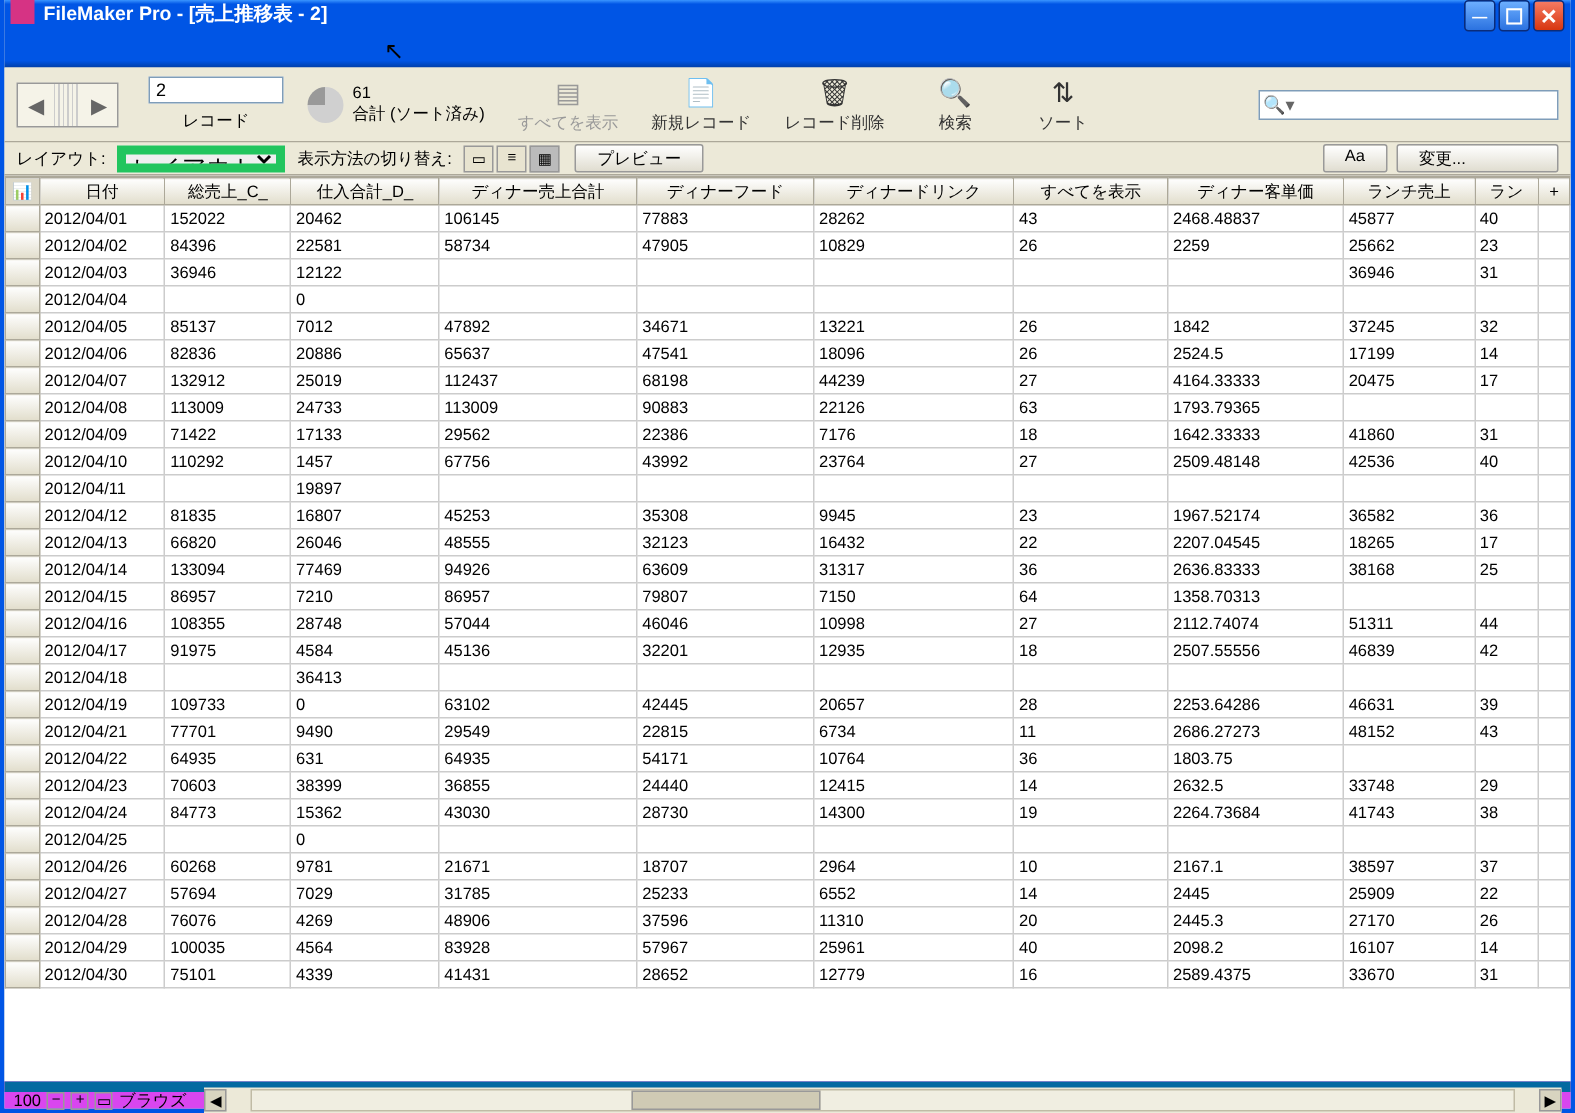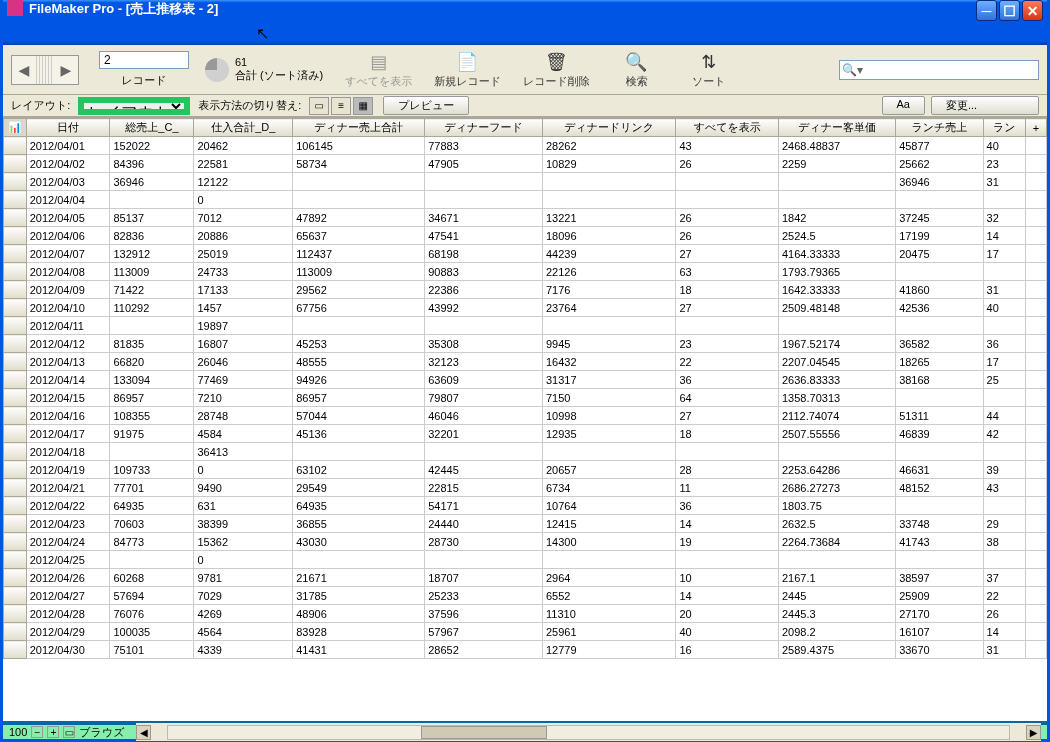--- a/index.html
+++ b/index.html
@@ -38,21 +38,21 @@
 .viewbtns .vb{width:20px;height:18px;border:1px solid #999; background:#e8e4d0; margin-right:2px; display:flex;align-items:center;justify-content:center; font-size:10px; cursor:pointer;}
 .viewbtns .vb.active{background:#bbb;}
 .smallbtn{border:1px solid #999; background:linear-gradient(#fff,#e0ddd0); padding:1px 14px; font-size:11px; border-radius:2px; cursor:pointer;}
 .layoutbar .right{margin-left:auto; display:flex; gap:6px;}
 .tablewrap{flex:1; background:white; overflow:auto; border-top:1px solid #aca899;}
 table{border-collapse:collapse; font-size:11px; width:100%;}
 th{background:linear-gradient(#fefefe,#e1ddcb); border:1px solid #aca899; height:18px; font-weight:normal; padding:0 4px; text-align:center; white-space:nowrap; position:sticky; top:0;}
 th.corner{width:12px; background:#dcd8c8;}
 td.rh{background:linear-gradient(#fefefe,#e1ddcb); border:1px solid #aca899; width:12px;}
 td{border:1px solid #ccc; height:18px; padding:0 3px; white-space:nowrap;}
-.statusbar{height:18px; background:#86efac; border-top:4px solid #0369a1; display:flex; align-items:center; padding:0 6px; font-size:11px; gap:4px;}
+.statusbar{height:18px; background:#d946ef; border-top:7px solid #0369a1; display:flex; align-items:center; padding:0 6px; font-size:11px; gap:4px;}
 .statusbar .sq{width:12px;height:12px;border:1px solid #999;display:flex;align-items:center;justify-content:center;font-size:10px;cursor:pointer;}
 .hscroll{height:18px; background:#ece9d8; border-top:1px solid #aca899; display:flex; align-items:center;}
 .hscroll .track{flex:1; height:15px; background:#f0eee1; border:1px solid #c0bba5; position:relative; margin:0 16px;}
 .hscroll .arrow{width:15px;height:15px; background:#d8d4c0; border:1px solid #999; display:flex;align-items:center;justify-content:center;font-size:10px;cursor:pointer;}
 .hscroll .thumb{position:absolute;left:30%;width:15%;height:100%;background:#cfcab4;border:1px solid #999;}
 .cursor{position:absolute;left:256px;top:24px;font-size:16px;pointer-events:none;z-index:999;}
 </style>
 </head>
 <body>
 

